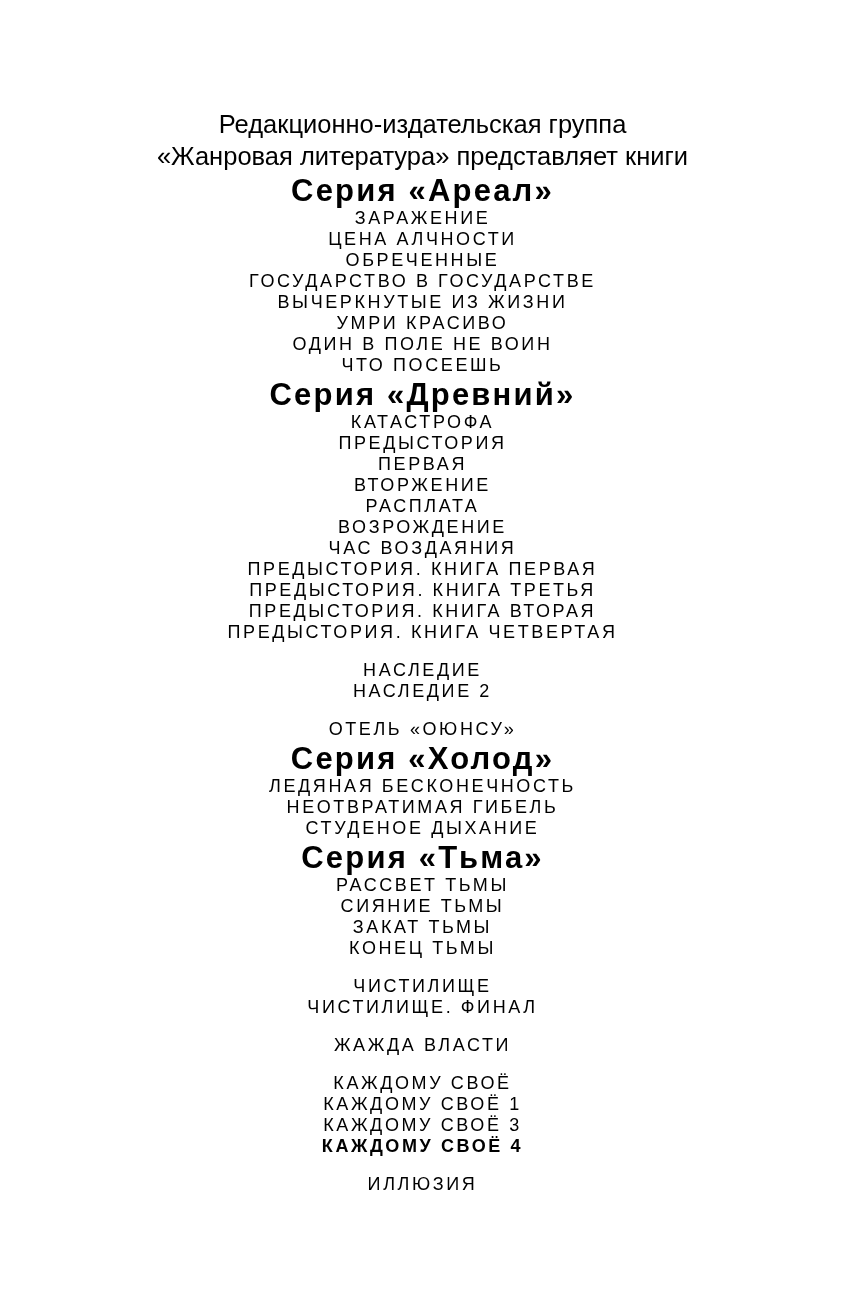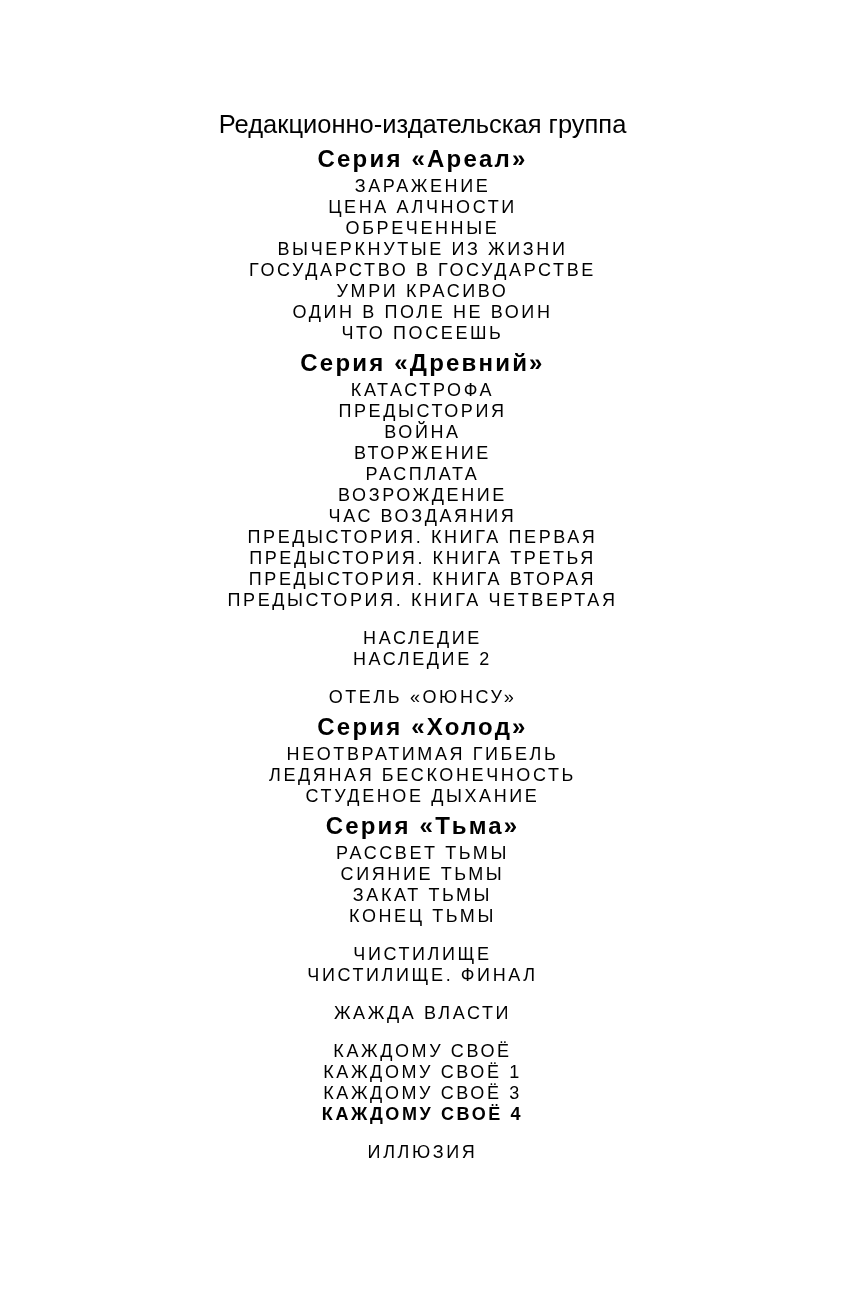--- a/index.html
+++ b/index.html
@@ -33,21 +33,21 @@
   }
   .author {
     font-size: 27px;
     font-weight: bold;
     line-height: 36px;
     text-align: center;
     margin-top: 2px;
     white-space: nowrap;
   }
   .series-title {
-    font-size: 24px;
+    font-size: 31px;
     font-weight: bold;
     letter-spacing: 2.2px;
     text-align: center;
     line-height: 34px;
     margin-top: 2px;
     white-space: nowrap;
   }
   .book {
     font-size: 18px;
     letter-spacing: 2.6px;
@@ -64,38 +64,39 @@
     flex-direction: column;
     align-items: center;
   }
 </style>
 </head>
 <body>
 
 <div class="page">
 
   <div class="header-line">Редакционно-издательская группа</div>
+  <div class="header-line">«Жанровая литература» представляет книги</div>
 
   <div class="series-title">Серия «Ареал»</div>
   <div class="group">
     <div class="book">ЗАРАЖЕНИЕ</div>
     <div class="book">ЦЕНА АЛЧНОСТИ</div>
     <div class="book">ОБРЕЧЕННЫЕ</div>
+    <div class="book">ГОСУДАРСТВО В ГОСУДАРСТВЕ</div>
     <div class="book">ВЫЧЕРКНУТЫЕ ИЗ ЖИЗНИ</div>
-    <div class="book">ГОСУДАРСТВО В ГОСУДАРСТВЕ</div>
     <div class="book">УМРИ КРАСИВО</div>
     <div class="book">ОДИН В ПОЛЕ НЕ ВОИН</div>
     <div class="book">ЧТО ПОСЕЕШЬ</div>
   </div>
 
   <div class="series-title">Серия «Древний»</div>
   <div class="group">
     <div class="book">КАТАСТРОФА</div>
     <div class="book">ПРЕДЫСТОРИЯ</div>
-    <div class="book">ВОЙНА</div>
+    <div class="book">ПЕРВАЯ</div>
     <div class="book">ВТОРЖЕНИЕ</div>
     <div class="book">РАСПЛАТА</div>
     <div class="book">ВОЗРОЖДЕНИЕ</div>
     <div class="book">ЧАС ВОЗДАЯНИЯ</div>
     <div class="book">ПРЕДЫСТОРИЯ. КНИГА ПЕРВАЯ</div>
     <div class="book">ПРЕДЫСТОРИЯ. КНИГА ТРЕТЬЯ</div>
     <div class="book">ПРЕДЫСТОРИЯ. КНИГА ВТОРАЯ</div>
     <div class="book">ПРЕДЫСТОРИЯ. КНИГА ЧЕТВЕРТАЯ</div>
   </div>
   <div class="gap-md"></div>
@@ -103,22 +104,22 @@
     <div class="book">НАСЛЕДИЕ</div>
     <div class="book">НАСЛЕДИЕ 2</div>
   </div>
   <div class="gap-md"></div>
   <div class="group">
     <div class="book">ОТЕЛЬ «ОЮНСУ»</div>
   </div>
 
   <div class="series-title">Серия «Холод»</div>
   <div class="group">
+    <div class="book">ЛЕДЯНАЯ БЕСКОНЕЧНОСТЬ</div>
     <div class="book">НЕОТВРАТИМАЯ ГИБЕЛЬ</div>
-    <div class="book">ЛЕДЯНАЯ БЕСКОНЕЧНОСТЬ</div>
     <div class="book">СТУДЕНОЕ ДЫХАНИЕ</div>
   </div>
 
   <div class="series-title">Серия «Тьма»</div>
   <div class="group">
     <div class="book">РАССВЕТ ТЬМЫ</div>
     <div class="book">СИЯНИЕ ТЬМЫ</div>
     <div class="book">ЗАКАТ ТЬМЫ</div>
     <div class="book">КОНЕЦ ТЬМЫ</div>
   </div>

